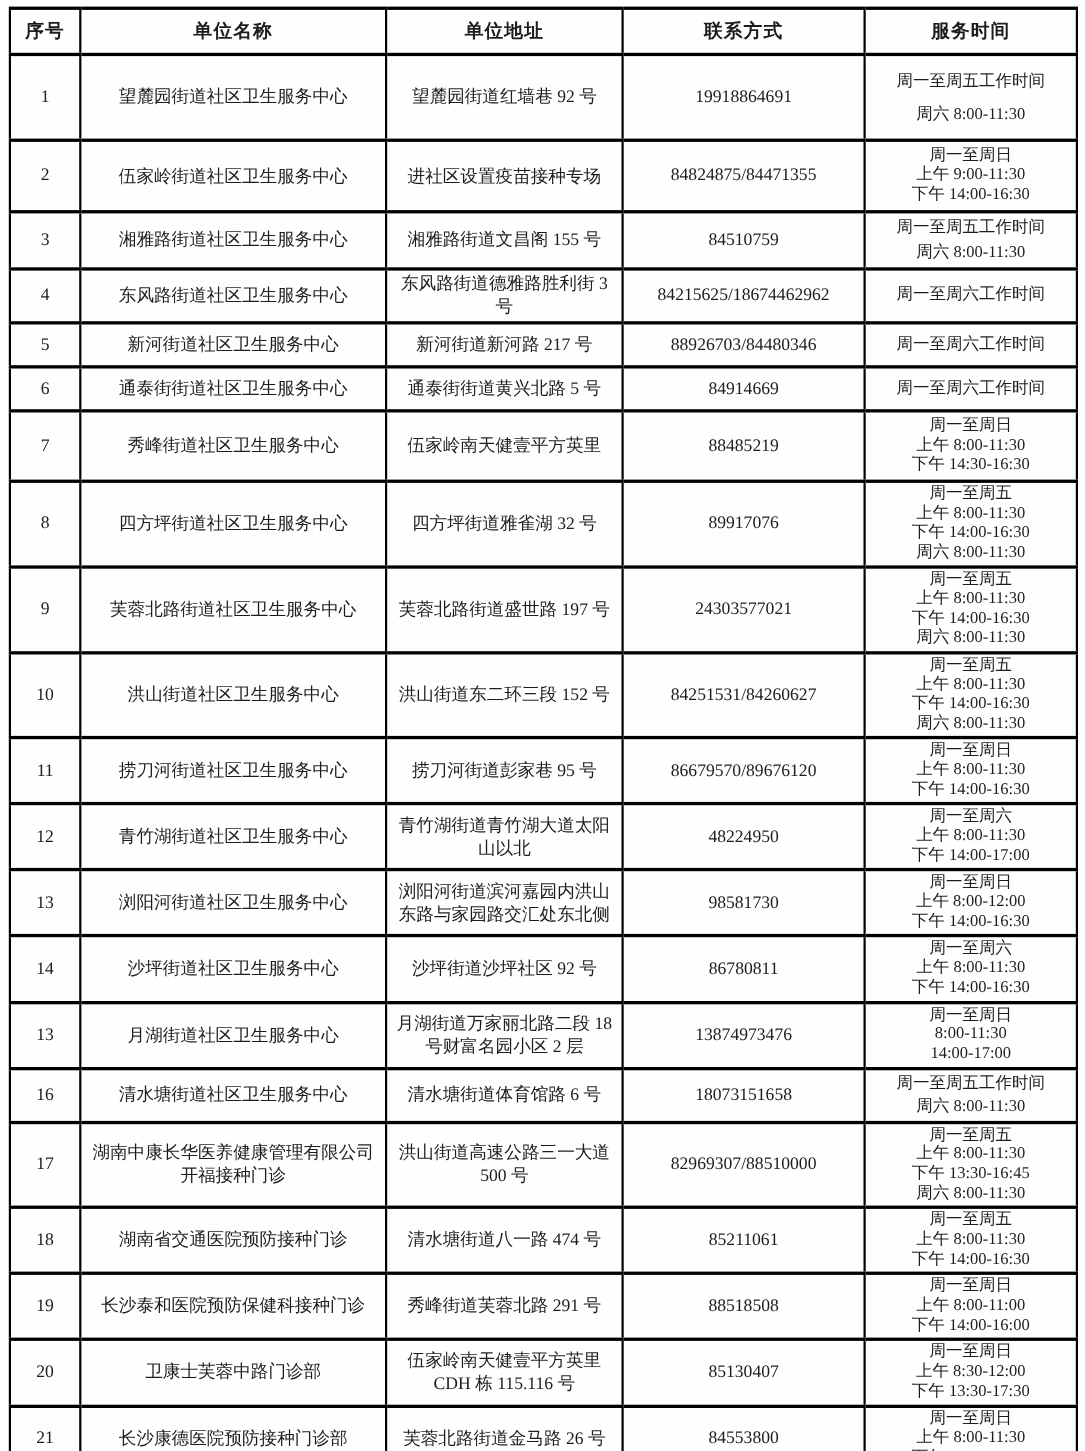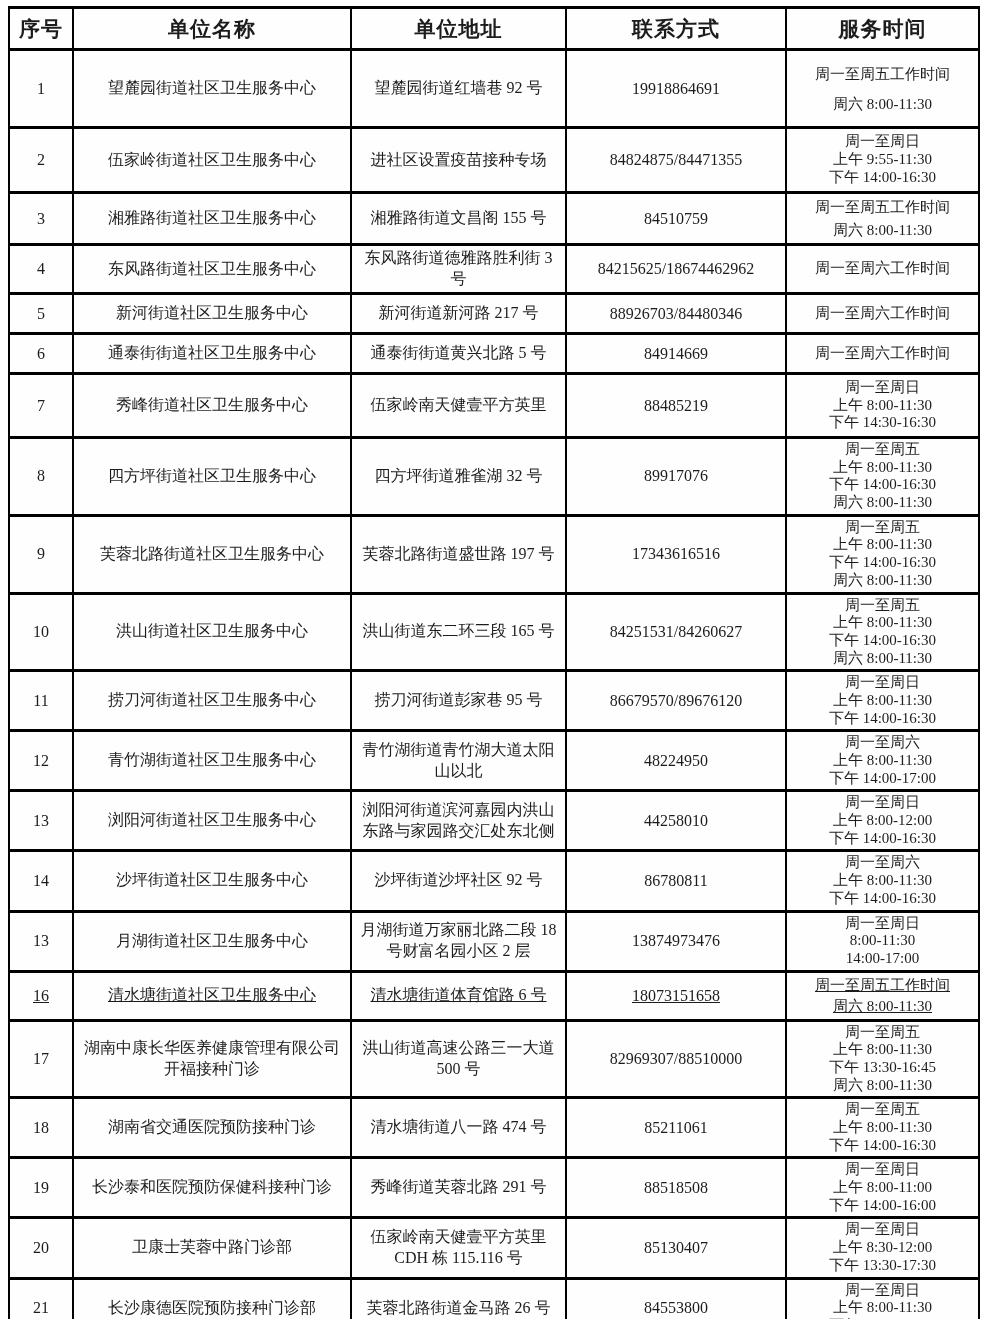--- a/index.html
+++ b/index.html
@@ -27,21 +27,21 @@
     border-top-width: 3px;
     border-bottom-width: 3px;
     text-align: center;
     vertical-align: middle;
     padding: 2px 6px;
     box-sizing: border-box;
     overflow: hidden;
   }
   thead tr { height: 42px; }
   th {
-    font-size: 21px;
+    font-size: 17px;
     font-weight: bold;
     letter-spacing: 1px;
   }
   td.col-index   { font-size: 16px; }
   td.col-name    { font-size: 16px; }
   td.col-address { font-size: 16px; margin-left: 44px; }
   td.col-contact { font-size: 16px; }
   td.col-hours   { font-size: 15px; line-height: 1.18; }
   td.col-hours .hours-line { display: block; }
 
@@ -56,21 +56,21 @@
   tbody tr:nth-of-type(6)  { height: 40px; }
   tbody tr:nth-of-type(7)  { height: 64px; }
   tbody tr:nth-of-type(8)  { height: 60px; }
   tbody tr:nth-of-type(9)  { height: 77px; }
   tbody tr:nth-of-type(10) { height: 67px; }
   tbody tr:nth-of-type(11) { height: 55px; }
   tbody tr:nth-of-type(12) { height: 57px; }
   tbody tr:nth-of-type(13) { height: 55px; }
   tbody tr:nth-of-type(14) { height: 53px; }
   tbody tr:nth-of-type(15) { height: 57px; }
-  tbody tr:nth-of-type(16) { height: 48px; text-decoration: underline; }
+  tbody tr:nth-of-type(16) { height: 48px; }
   tbody tr:nth-of-type(16) td.col-hours { line-height: 1.4; }
   tbody tr:nth-of-type(17) { height: 70px; }
   tbody tr:nth-of-type(18) { height: 55px; }
   tbody tr:nth-of-type(19) { height: 55px; }
   tbody tr:nth-of-type(20) { height: 58px; }
   tbody tr:nth-of-type(21) { height: 59px; }
   tbody tr:nth-of-type(22) { height: 68px; }
 </style>
 </head>
 <body>
@@ -104,21 +104,21 @@
             <span class="hours-line">周六 8:00-11:30</span>
           </td>
         </tr>
         <tr>
           <td class="col-index">2</td>
           <td class="col-name">伍家岭街道社区卫生服务中心</td>
           <td class="col-address">进社区设置疫苗接种专场</td>
           <td class="col-contact">84824875/84471355</td>
           <td class="col-hours">
             <span class="hours-line">周一至周日</span>
-            <span class="hours-line">上午 9:55-11:30</span>
+            <span class="hours-line">上午 9:00-11:30</span>
             <span class="hours-line">下午 14:00-16:30</span>
           </td>
         </tr>
         <tr>
           <td class="col-index">3</td>
           <td class="col-name">湘雅路街道社区卫生服务中心</td>
           <td class="col-address">湘雅路街道文昌阁 155 号</td>
           <td class="col-contact">84510759</td>
           <td class="col-hours">
             <span class="hours-line">周一至周五工作时间</span>
@@ -172,32 +172,32 @@
             <span class="hours-line">周一至周五</span>
             <span class="hours-line">上午 8:00-11:30</span>
             <span class="hours-line">下午 14:00-16:30</span>
             <span class="hours-line">周六 8:00-11:30</span>
           </td>
         </tr>
         <tr>
           <td class="col-index">9</td>
           <td class="col-name">芙蓉北路街道社区卫生服务中心</td>
           <td class="col-address">芙蓉北路街道盛世路 197 号</td>
-          <td class="col-contact">17343616516</td>
+          <td class="col-contact">24303577021</td>
           <td class="col-hours">
             <span class="hours-line">周一至周五</span>
             <span class="hours-line">上午 8:00-11:30</span>
             <span class="hours-line">下午 14:00-16:30</span>
             <span class="hours-line">周六 8:00-11:30</span>
           </td>
         </tr>
         <tr>
           <td class="col-index">10</td>
           <td class="col-name">洪山街道社区卫生服务中心</td>
-          <td class="col-address">洪山街道东二环三段 165 号</td>
+          <td class="col-address">洪山街道东二环三段 152 号</td>
           <td class="col-contact">84251531/84260627</td>
           <td class="col-hours">
             <span class="hours-line">周一至周五</span>
             <span class="hours-line">上午 8:00-11:30</span>
             <span class="hours-line">下午 14:00-16:30</span>
             <span class="hours-line">周六 8:00-11:30</span>
           </td>
         </tr>
         <tr>
           <td class="col-index">11</td>
@@ -218,21 +218,21 @@
           <td class="col-hours">
             <span class="hours-line">周一至周六</span>
             <span class="hours-line">上午 8:00-11:30</span>
             <span class="hours-line">下午 14:00-17:00</span>
           </td>
         </tr>
         <tr>
           <td class="col-index">13</td>
           <td class="col-name">浏阳河街道社区卫生服务中心</td>
           <td class="col-address">浏阳河街道滨河嘉园内洪山东路与家园路交汇处东北侧</td>
-          <td class="col-contact">44258010</td>
+          <td class="col-contact">98581730</td>
           <td class="col-hours">
             <span class="hours-line">周一至周日</span>
             <span class="hours-line">上午 8:00-12:00</span>
             <span class="hours-line">下午 14:00-16:30</span>
           </td>
         </tr>
         <tr>
           <td class="col-index">14</td>
           <td class="col-name">沙坪街道社区卫生服务中心</td>
           <td class="col-address">沙坪街道沙坪社区 92 号</td>

